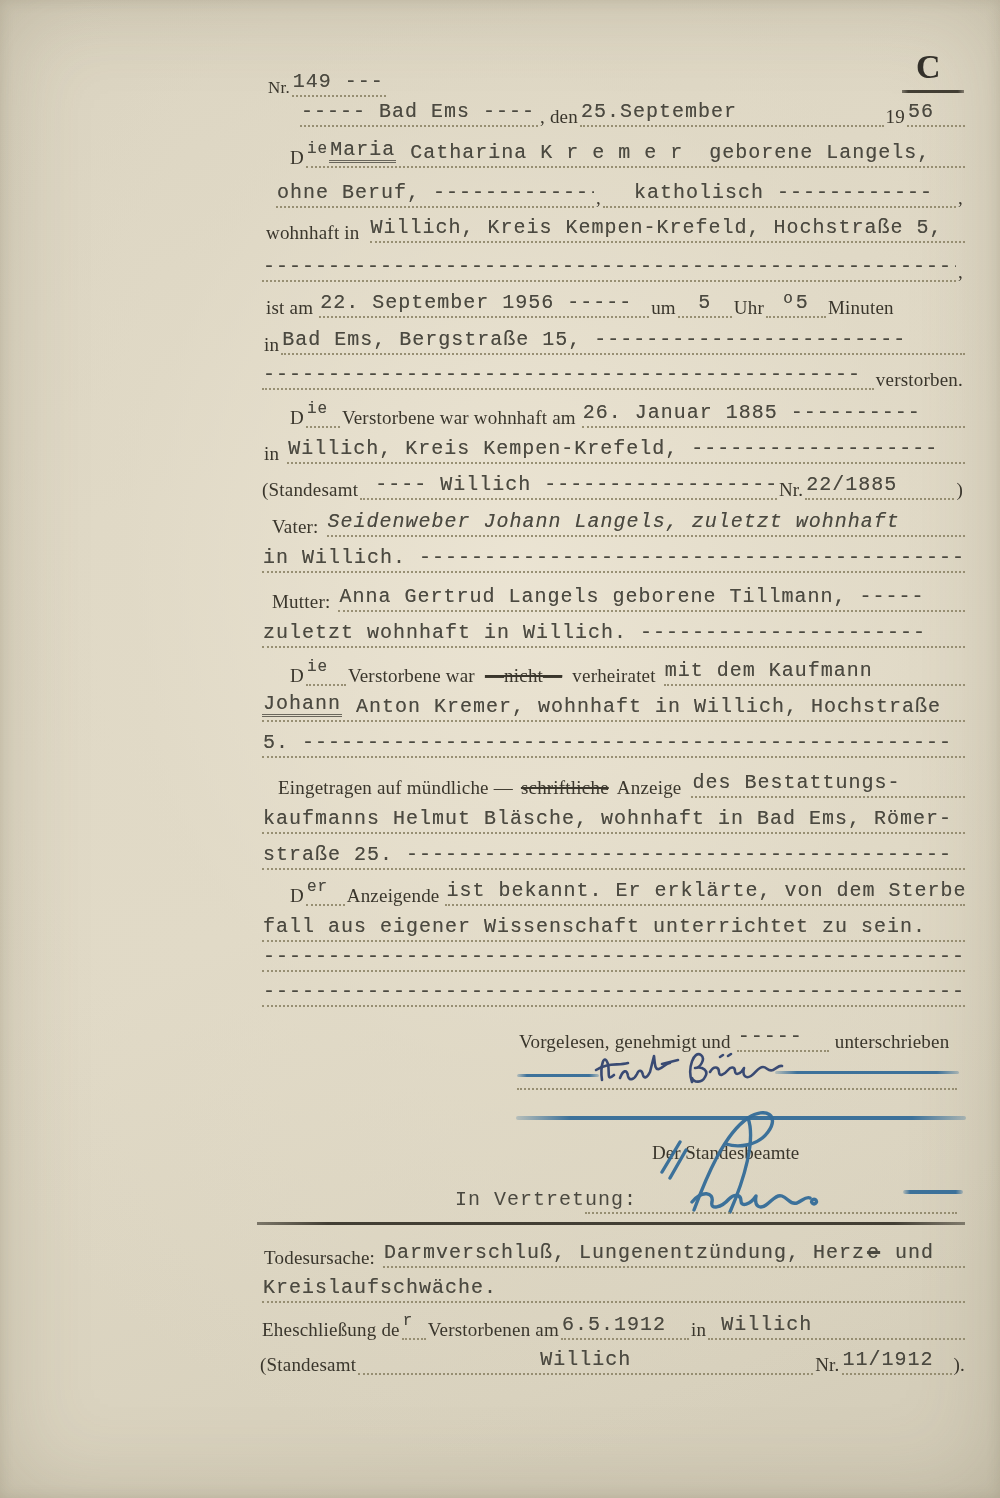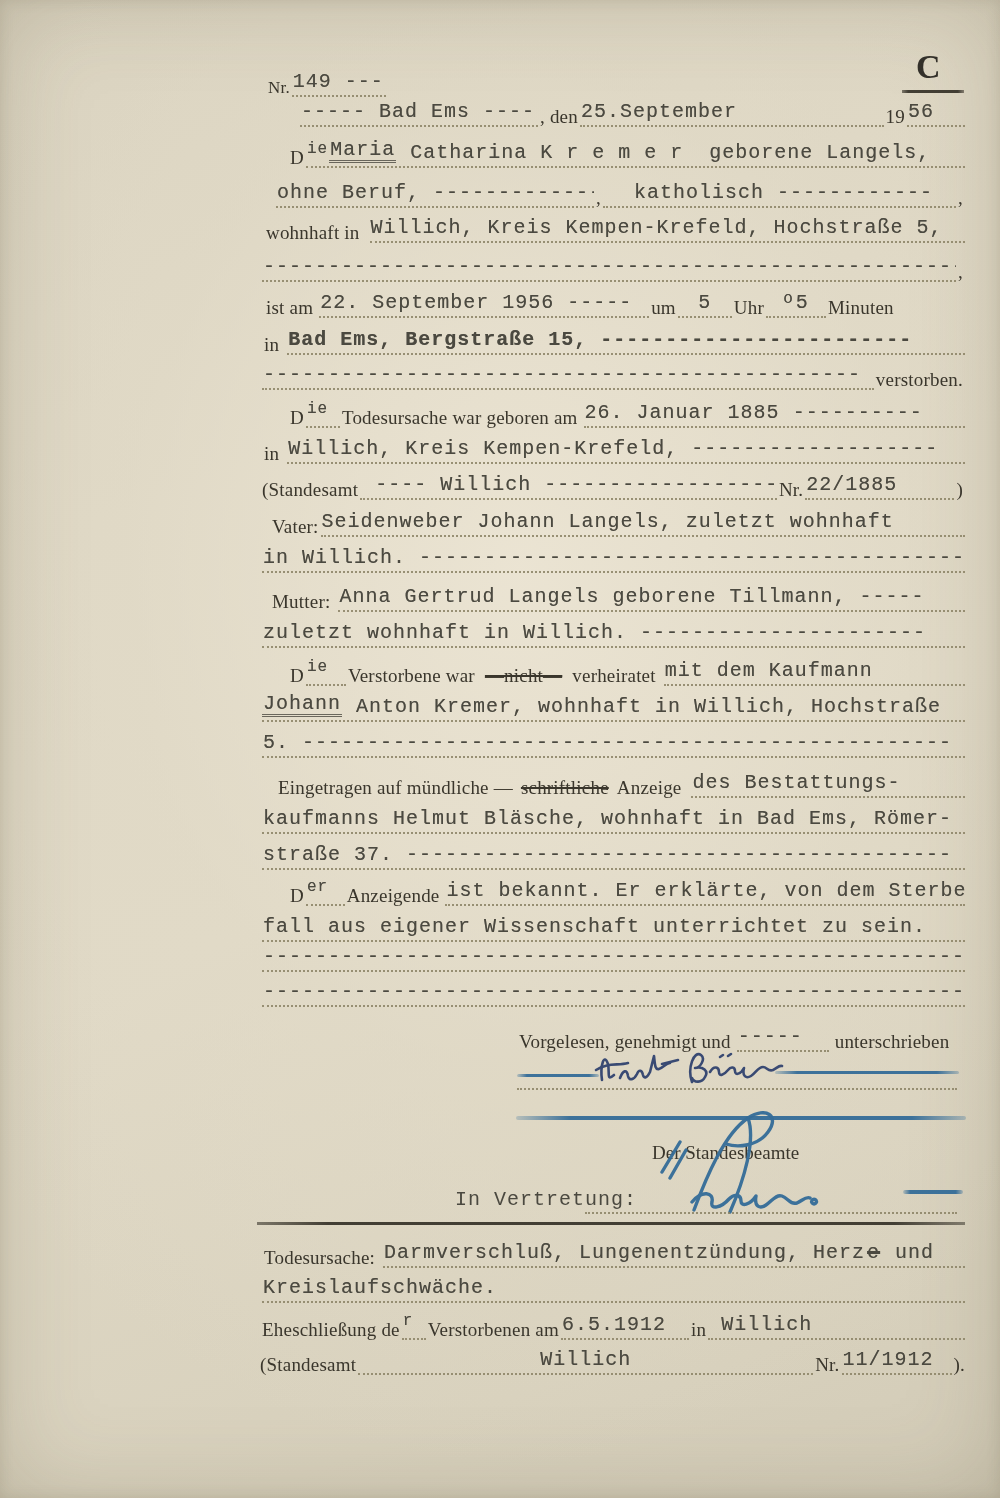--- a/index.html
+++ b/index.html
@@ -108,38 +108,38 @@
     <span class="p">Uhr</span>
     <span class="f center" style="width:60px;">
       <span class="t sup">o</span>
       <span class="t">5</span>
     </span>
     <span class="p">Minuten</span>
   </div>
 
   <div class="ln" style="left:262px;top:325px;width:703px;">
     <span class="p">in</span>
-    <span class="f grow" style="margin-left:6px;font-weight:bold;">
+    <span class="f grow" style="">
         <span class="t">Bad Ems, Bergstraße 15, ------------------------</span>
       </span>
   </div>
 
   <div class="ln" style="left:262px;top:360px;width:703px;">
     <span class="f grow">
         <span class="t">----------------------------------------------</span>
       </span>
     <span class="p">verstorben.</span>
   </div>
 
   <div class="ln" style="left:288px;top:398px;width:677px;">
     <span class="p">D</span>
     <span class="f" style="width:34px;">
         <span class="t sup">ie</span>
       </span>
-    <span class="p">Todesursache war geboren am</span>
+    <span class="p">Verstorbene war wohnhaft am</span>
     <span class="f grow" style="margin-left:4px;">
         <span class="t">26. Januar 1885 ----------</span>
       </span>
   </div>
 
   <div class="ln" style="left:262px;top:434px;width:703px;">
     <span class="p">in</span>
     <span class="f grow" style="margin-left:6px;">
         <span class="t">Willich, Kreis Kempen-Krefeld, -------------------</span>
       </span>
@@ -152,21 +152,21 @@
       </span>
     <span class="p">Nr.</span>
     <span class="f" style="width:150px;">
         <span class="t">22/1885</span>
       </span>
     <span class="p">)</span>
   </div>
 
   <div class="ln" style="left:270px;top:507px;width:695px;">
     <span class="p">Vater:</span>
-    <span class="f grow" style="">
+    <span class="f grow" style="margin-left:6px;font-style:italic;">
         <span class="t">Seidenweber Johann Langels, zuletzt wohnhaft</span>
       </span>
   </div>
   <div class="ln" style="left:262px;top:543px;width:703px;justify-content:center;">
     <span class="f grow">
         <span class="t">in Willich. ------------------------------------------</span>
       </span>
   </div>
 
   <div class="ln" style="left:270px;top:582px;width:695px;">
@@ -213,21 +213,21 @@
         <span class="t">des Bestattungs-</span>
       </span>
   </div>
   <div class="ln" style="left:262px;top:804px;width:703px;">
     <span class="f grow">
         <span class="t">kaufmanns Helmut Bläsche, wohnhaft in Bad Ems, Römer-</span>
       </span>
   </div>
   <div class="ln" style="left:262px;top:840px;width:703px;">
     <span class="f grow">
-        <span class="t">straße 37. ------------------------------------------</span>
+        <span class="t">straße 25. ------------------------------------------</span>
       </span>
   </div>
 
   <div class="ln" style="left:288px;top:876px;width:677px;">
     <span class="p">D</span>
     <span class="f" style="width:40px;">
         <span class="t sup">er</span>
       </span>
     <span class="p">Anzeigende</span>
     <span class="f grow" style="margin-left:4px;">

